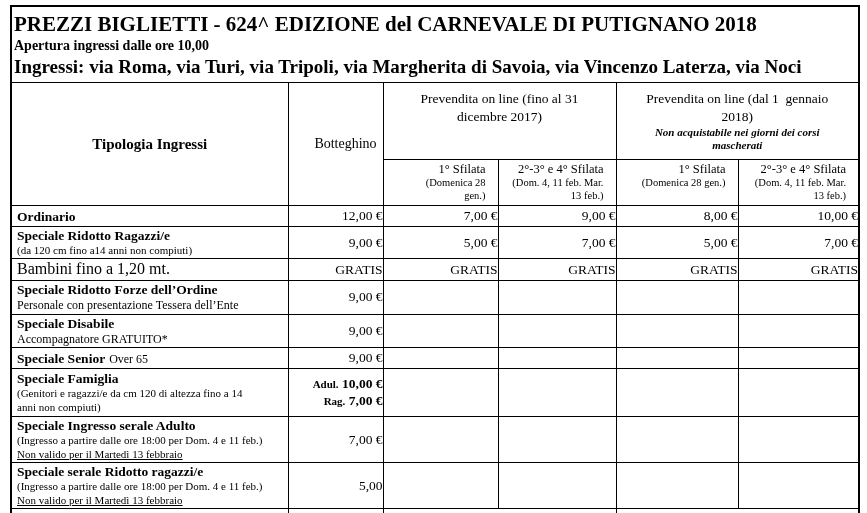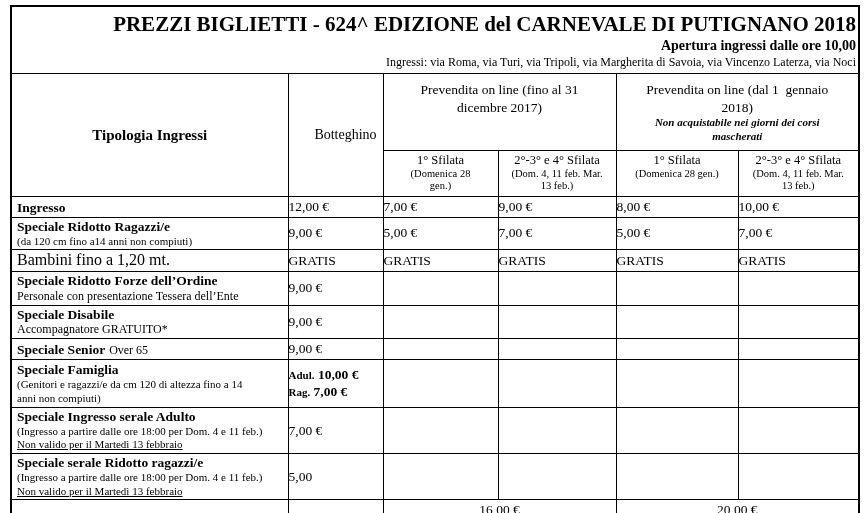--- a/index.html
+++ b/index.html
@@ -13,38 +13,38 @@
   table.prices {
     position:absolute; left:10px; top:5px;
     width:848px;
     border-collapse:collapse;
     table-layout:fixed;
     border:2px solid #000;
   }
   td, th { border:1px solid #000; vertical-align:middle; overflow:hidden; }
 
   
-  td.titlecell { text-align:right; padding:4px 2px 3px 2px; }
+  td.titlecell { text-align:left; padding:4px 2px 3px 2px; }
   .doc-title   { font-size:21px; font-weight:bold; line-height:1.25; }
   .doc-sub     { font-size:14px; font-weight:bold; line-height:1.25; }
-  .doc-entr    { font-size:12px; line-height:1.3; }
+  .doc-entr    { font-size:19px; line-height:1.3;font-weight:bold; }
 
   
   .h-tipologia { text-align:center; font-weight:bold; font-size:15px; }
   .h-botteghino{ text-align:center; font-size:14px;padding-left:20px; }
   .h-group     { text-align:center; font-size:13.5px; line-height:1.3; padding:7px 2px; vertical-align:top; }
   .h-group .pre{ white-space:pre-line; }
   .h-group-note{ font-size:11px; font-weight:bold; font-style:italic; white-space:pre-line; line-height:1.2; }
-  .h-sub       { text-align:center; padding:2px 4px; vertical-align:top; }
+  .h-sub       { text-align:right; padding:2px 12px; vertical-align:top; }
   .h-sub-label { font-size:12.5px; line-height:1.2; }
   .h-sub-note  { font-size:10.5px; white-space:pre-line; line-height:1.2; }
 
   
   td.c-label { text-align:left; padding:1px 5px; }
-  td.c-val   { text-align:left; font-size:13.5px; }
+  td.c-val   { text-align:right; font-size:13.5px; }
   .lbl       { font-size:13.5px; font-weight:bold; line-height:1.18; }
   .lbl-plain { font-size:16px; font-weight:normal; line-height:1.18; }
   .lbl-suffix{ font-size:12px; font-weight:normal; }
   .note-sm   { font-size:11px; line-height:1.22; white-space:pre-line; }
   .note-md   { font-size:12px; line-height:1.22; }
   .note-ul   { font-size:11px; line-height:1.25; text-decoration:underline; }
   .fam-line  { font-size:13.5px; line-height:1.25;font-weight:bold; }
   .fam-pref  { font-size:11px; }
   td.c-abbo  { text-align:center; padding:2px; }
   .abbo-price{ font-size:13.5px; line-height:1.25; }
@@ -105,21 +105,21 @@
     </td>
     <td class="h-sub">
       <div class="h-sub-label">2°-3° e 4° Sfilata</div>
       <div class="h-sub-note">(Dom. 4, 11 feb. Mar.
 13 feb.)</div>
     </td>
   </tr>
 
   <tr style="height:20px">
     <td class="c-label">
-      <span class="lbl">Ingresso</span>
+      <span class="lbl">Ordinario</span>
     </td>
     <td class="c-val">12,00 €</td>
     <td class="c-val">7,00 €</td>
     <td class="c-val">9,00 €</td>
     <td class="c-val">8,00 €</td>
     <td class="c-val">10,00 €</td>
   </tr>
 
   <tr style="height:27px">
     <td class="c-label">

